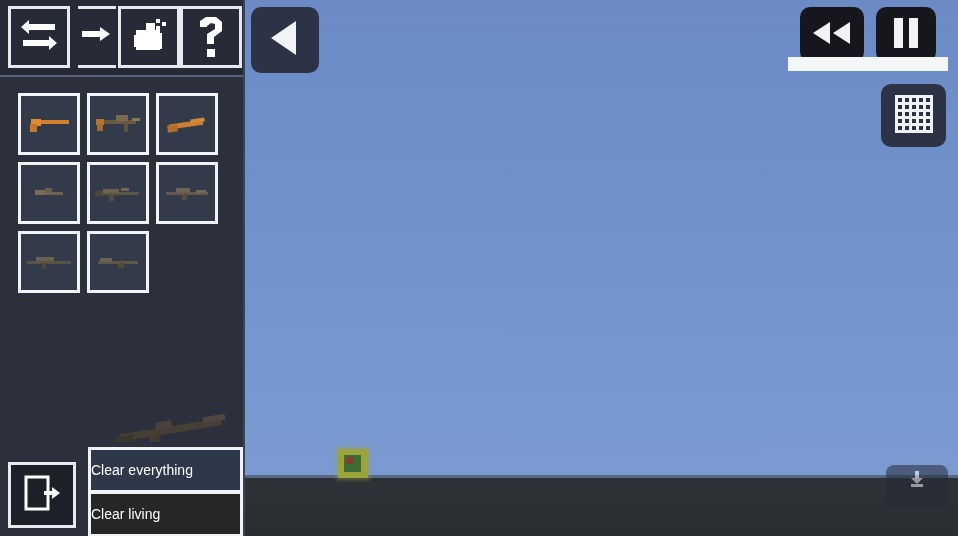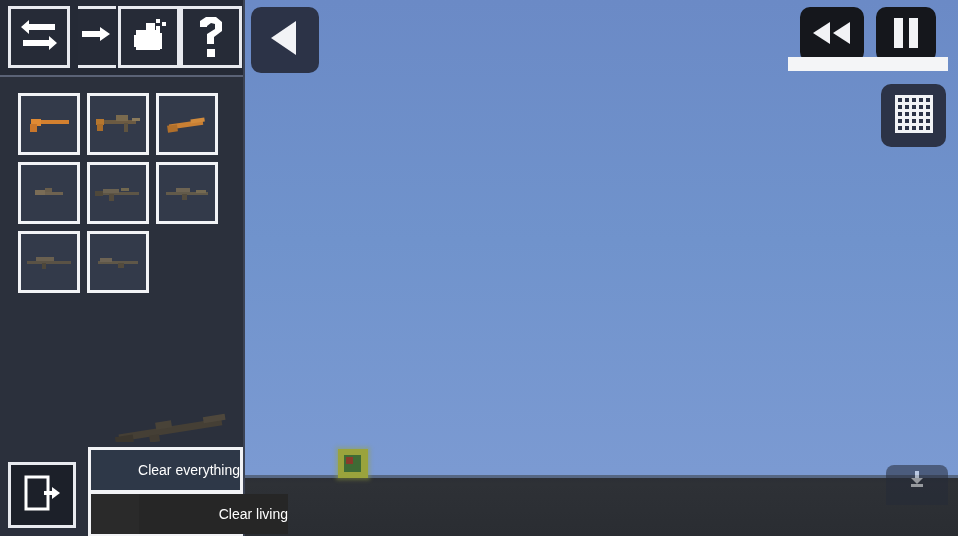--- a/index.html
+++ b/index.html
@@ -178,30 +178,30 @@
     border: 3px solid #f2f3f6;
     box-sizing: border-box;
     background: #2a2a2a;
     padding: 0;
   }
   .clear-btn {
     display: block;
     width: 100%;
     height: 40px;
     line-height: 40px;
-    text-align: right;
+    text-align: left;
     color: #ffffff;
     font-size: 14px;
     background: #2e3848;
     border: none;
     box-sizing: border-box;
     cursor: pointer;
     font-family: "Liberation Sans", sans-serif;
   }
-  .clear-btn.alt { background: #262626; margin-left: 48px; }
+  .clear-btn.alt { background: #262626; }
   #clear-sep {
     height: 4px;
     background: #f2f3f6;
   }
 
   
   .round-btn {
     position: absolute;
     background: #1c1f26;
     border-radius: 10px;

